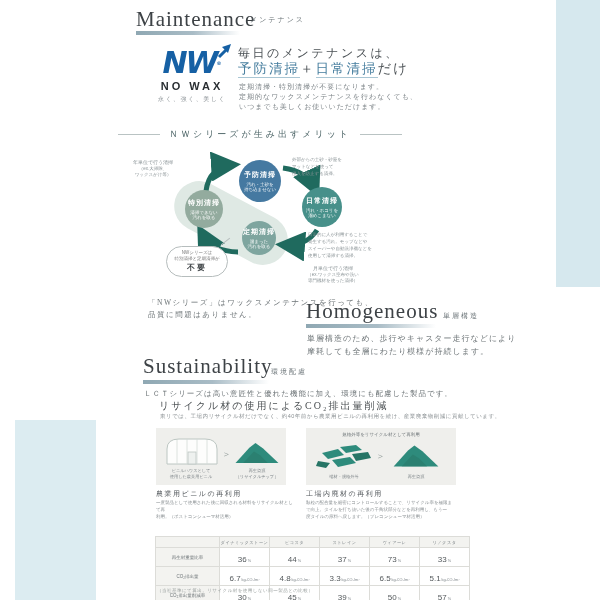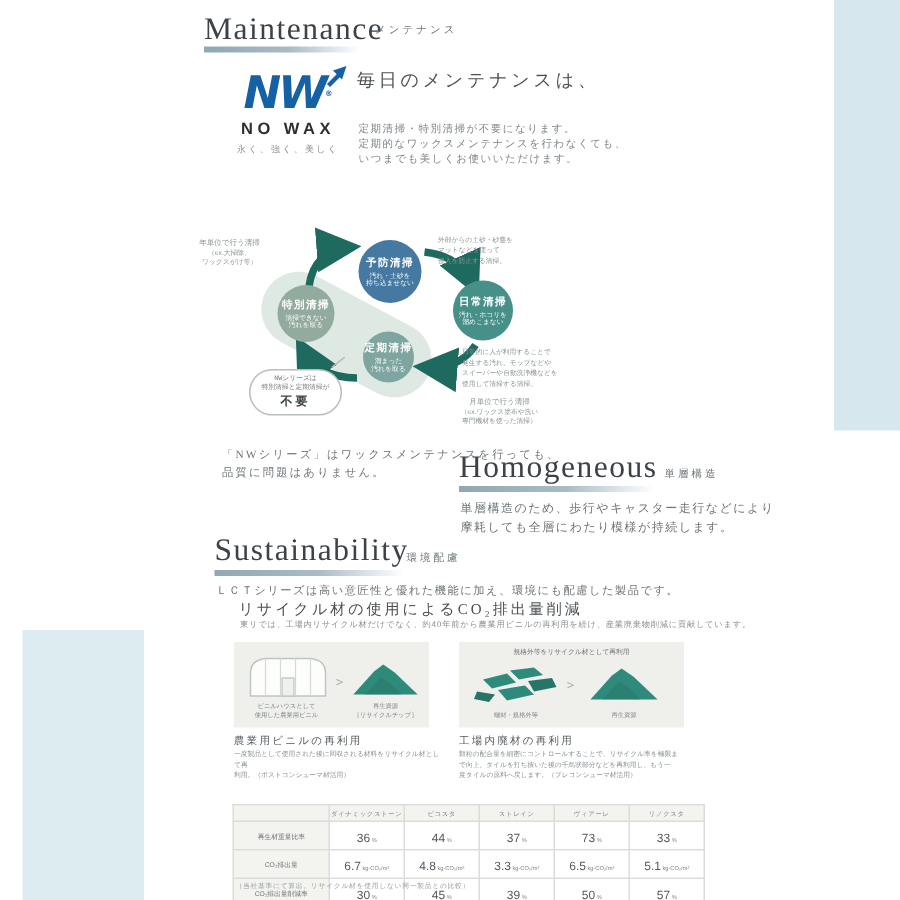--- a/index.html
+++ b/index.html
@@ -35,21 +35,21 @@
   #lead2{left:238px;top:60px;font-size:13.5px;letter-spacing:2px;color:#4c5256;}
   #lead2 .hl{color:#457d9e;border-bottom:1px solid #a9c6d4;padding-bottom:1px;}
   #m-body{left:239px;top:82px;font-size:7px;color:#7d8488;letter-spacing:1px;line-height:10px;}
 
   
   #merit{left:60px;top:128px;width:400px;display:flex;align-items:center;justify-content:center;gap:9px;}
   #merit .rule{width:42px;height:1px;background:#b9c3c3;}
   #merit .mh{font-size:9px;color:#4e6668;letter-spacing:3px;}
 
   
-  #cycle{left:100px;top:145px;width:310px;height:150px;font-family:Liberation Mono, monospace;}
+  #cycle{left:100px;top:145px;width:310px;height:150px;}
   .capsule{left:70px;top:53px;width:122px;height:50px;border-radius:26px;background:#dfe9e4;transform:rotate(28deg);}
   .circ{border-radius:50%;color:#fff;display:flex;flex-direction:column;align-items:center;justify-content:center;text-align:center;}
   .circ .nm{font-size:7px;font-weight:bold;letter-spacing:1px;}
   .circ .ds{font-size:4.5px;line-height:5.5px;margin-top:2px;opacity:.95;}
   #c-prevent{left:139px;top:15px;width:42px;height:42px;background:#4579a1;}
   #c-daily{left:202px;top:42px;width:40px;height:40px;background:#47908a;}
   #c-periodic{left:142px;top:76px;width:34px;height:34px;background:#7ea59f;}
   #c-special{left:85px;top:45px;width:38px;height:38px;background:#93ab9e;}
   .bubble{left:66px;top:101px;width:62px;height:31px;background:#fff;border:1px solid #b6bdbd;border-radius:16px;
           text-align:center;padding-top:3px;box-sizing:border-box;}
@@ -124,26 +124,34 @@
       <svg class="nw-arrow" width="16" height="16" viewBox="0 0 16 16">
         <path d="M3 14 L10 7" stroke="#1660a4" stroke-width="3" fill="none"></path>
         <polygon points="15,1 6,4 12,10" fill="#1660a4"></polygon>
       </svg>
     </div>
     <div id="logo-nowax">NO WAX</div>
     <div id="logo-tag">永く、強く、美しく</div>
   </div>
 
   <div class="abs serif" id="lead1">毎日のメンテナンスは、</div>
+  <div class="abs serif" id="lead2">
+    <span class="hl">予防清掃</span><span>＋</span><span class="hl">日常清掃</span><span>だけ</span>
+  </div>
   <div class="abs" id="m-body">
     <div>定期清掃・特別清掃が不要になります。</div>
     <div>定期的なワックスメンテナンスを行わなくても、</div>
     <div>いつまでも美しくお使いいただけます。</div>
   </div>
 
+  <div class="abs" id="merit">
+    <span class="rule"></span>
+    <span class="mh serif">ＮＷシリーズが生み出すメリット</span>
+    <span class="rule"></span>
+  </div>
 
   <div class="abs" id="cycle">
     <div class="abs capsule"></div>
 
     <svg class="abs" width="310" height="150" viewBox="0 0 310 150">
       <defs>
         <marker id="ah" markerWidth="6" markerHeight="6" refX="4" refY="3" orient="auto">
           <path d="M0,0 L6,3 L0,6 Z" fill="#1f6a5e"></path>
         </marker>
       </defs>

